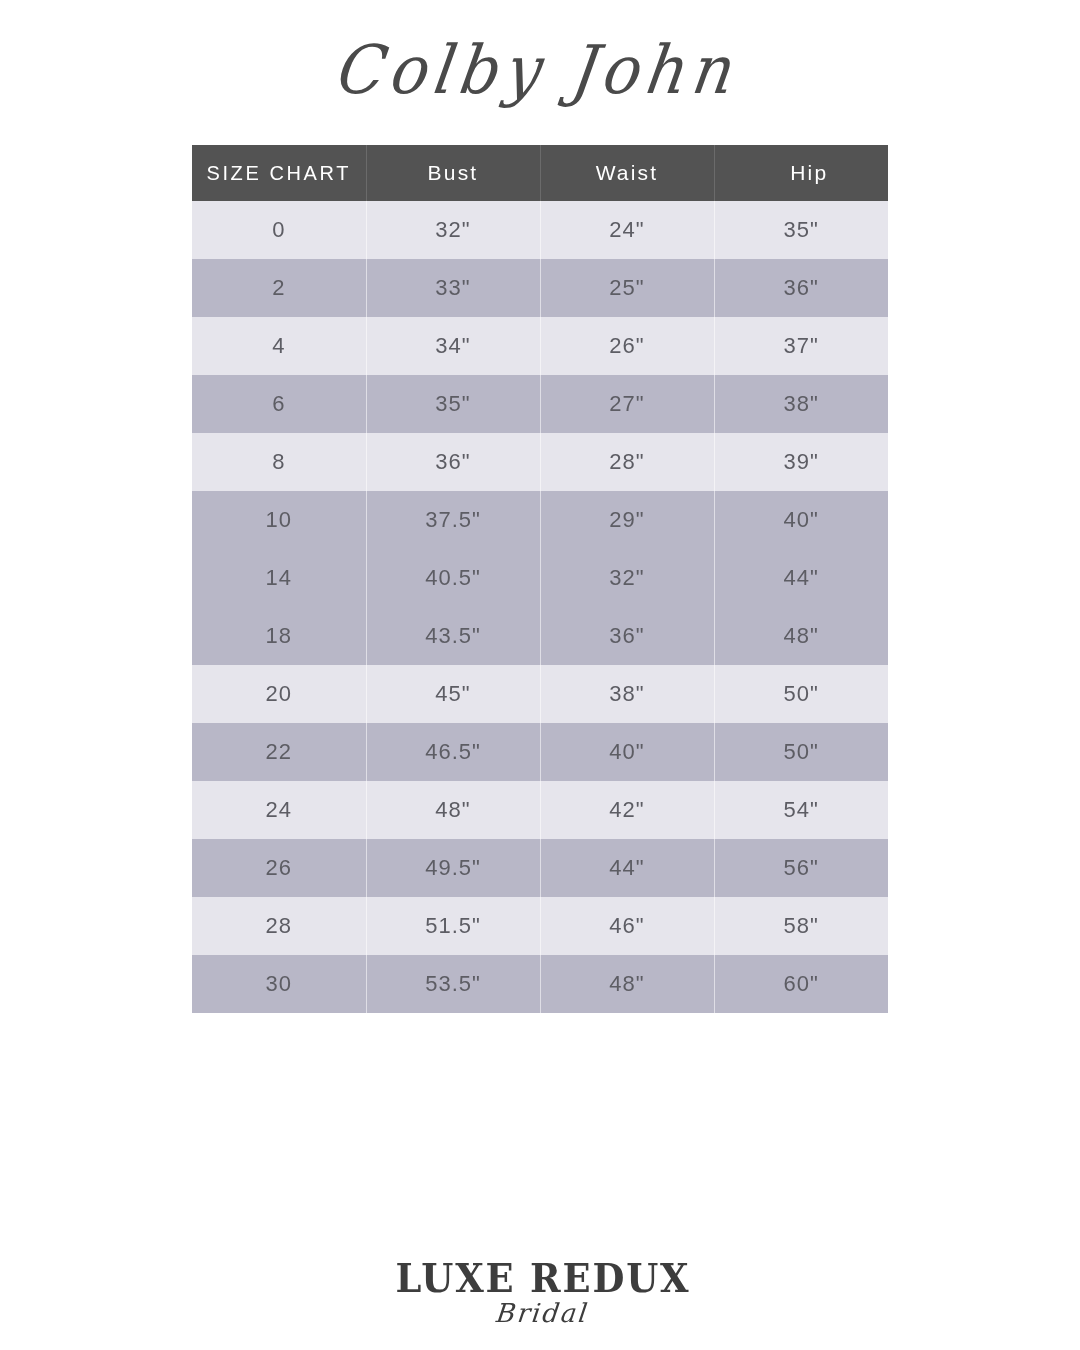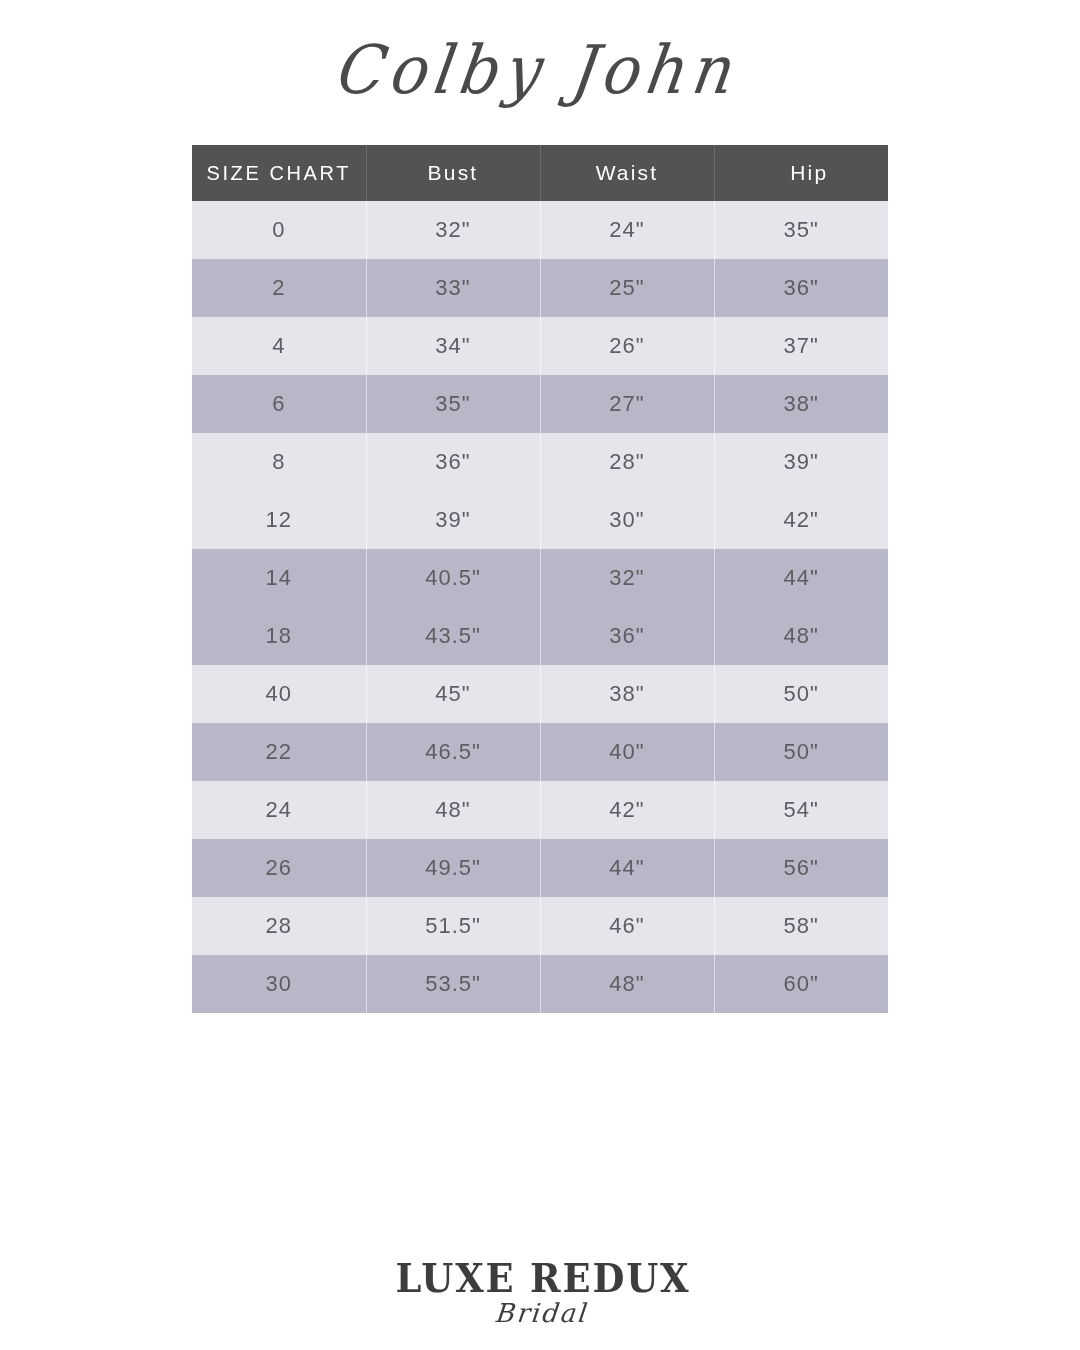--- a/index.html
+++ b/index.html
@@ -162,40 +162,40 @@
       <td>35"</td>
       <td>27"</td>
       <td>38"</td>
     </tr>
     <tr class="row-light">
       <td>8</td>
       <td>36"</td>
       <td>28"</td>
       <td>39"</td>
     </tr>
-    <tr class="row-light">
-      <td>12</td>
-      <td>39"</td>
-      <td>30"</td>
-      <td>42"</td>
+    <tr class="row-dark">
+      <td>10</td>
+      <td>37.5"</td>
+      <td>29"</td>
+      <td>40"</td>
     </tr>
     <tr class="row-dark">
       <td>14</td>
       <td>40.5"</td>
       <td>32"</td>
       <td>44"</td>
     </tr>
     <tr class="row-dark">
       <td>18</td>
       <td>43.5"</td>
       <td>36"</td>
       <td>48"</td>
     </tr>
     <tr class="row-light">
-      <td>40</td>
+      <td>20</td>
       <td>45"</td>
       <td>38"</td>
       <td>50"</td>
     </tr>
     <tr class="row-dark">
       <td>22</td>
       <td>46.5"</td>
       <td>40"</td>
       <td>50"</td>
     </tr>

